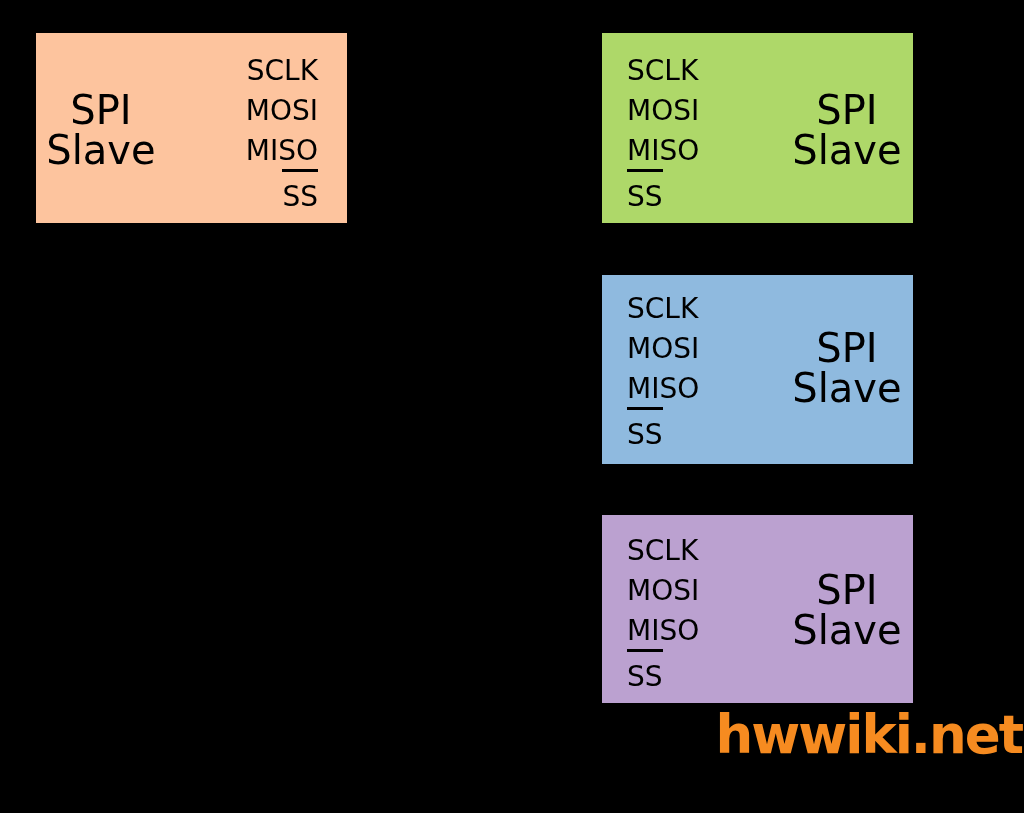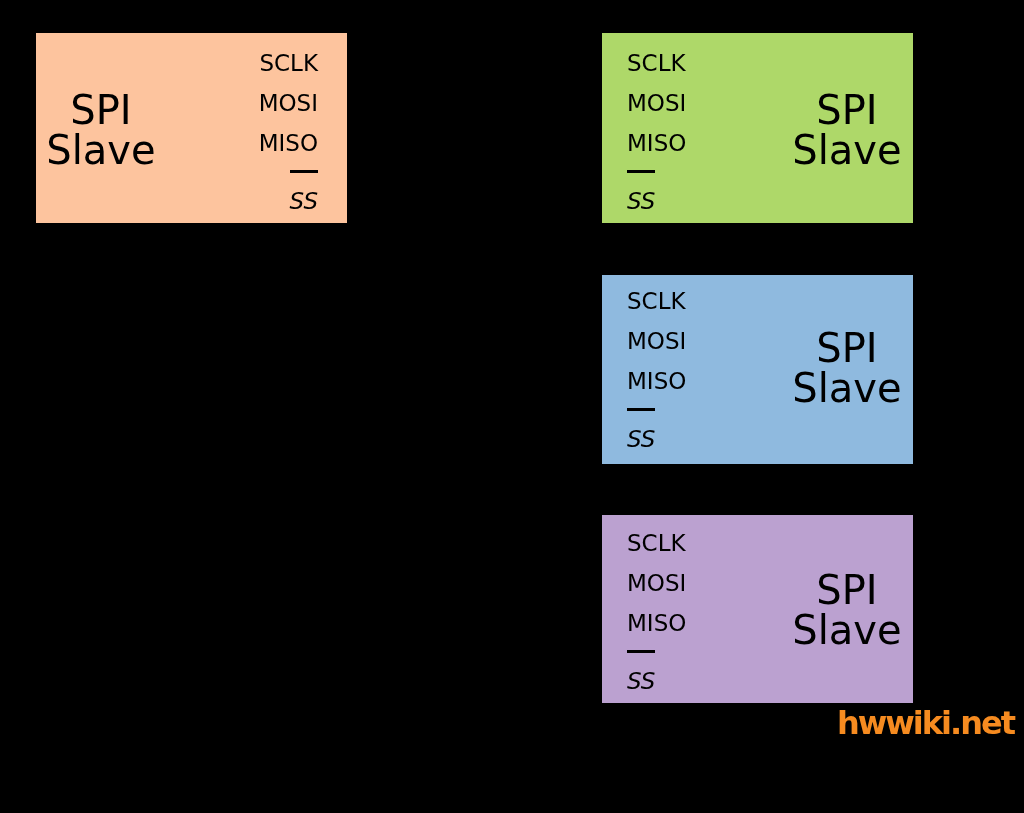--- a/index.html
+++ b/index.html
@@ -31,53 +31,53 @@
     top: 17px;
   }
   .master .pins { right: 29px; text-align: right; }
   .slave  .pins { left: 25px;  text-align: left; }
   .s2 .pins { top: 13px; }
   .s3 .pins { top: 15px; }
 
   .pin-row {
     height: 40px;
     display: flex;
-    font-size: 23px;
+    align-items: center;
+    font-size: 28px;
     white-space: nowrap;
   }
   .master .pin-row { justify-content: flex-end; }
   .slave  .pin-row { justify-content: flex-start; }
 
   .pin-label.overline {
     display: inline-block;
     border-top: 3px solid #000000;
-    padding-top: 16px;
+    padding-top: 10px;
     line-height: 1.05;
-    font-style: italic;
   }
 
   .title {
     position: absolute;
     top: 57px;
     width: 130px;
     text-align: center;
     font-size: 40px;
     line-height: 40px;
     white-space: nowrap;
   }
   .master .title { left: 0; }
   .slave  .title { left: 180px; }
   .s2 .title { top: 53px; }
   .s3 .title { top: 55px; }
 
   .watermark {
     position: absolute;
     top: 704px;
-    right: 10px;
-    font-size: 32px;
+    right: 2px;
+    font-size: 53px;
     font-weight: bold;
     letter-spacing: -2px;
     white-space: nowrap;
   }
 </style>
 </head>
 <body>
 
 <div class="canvas">
 

